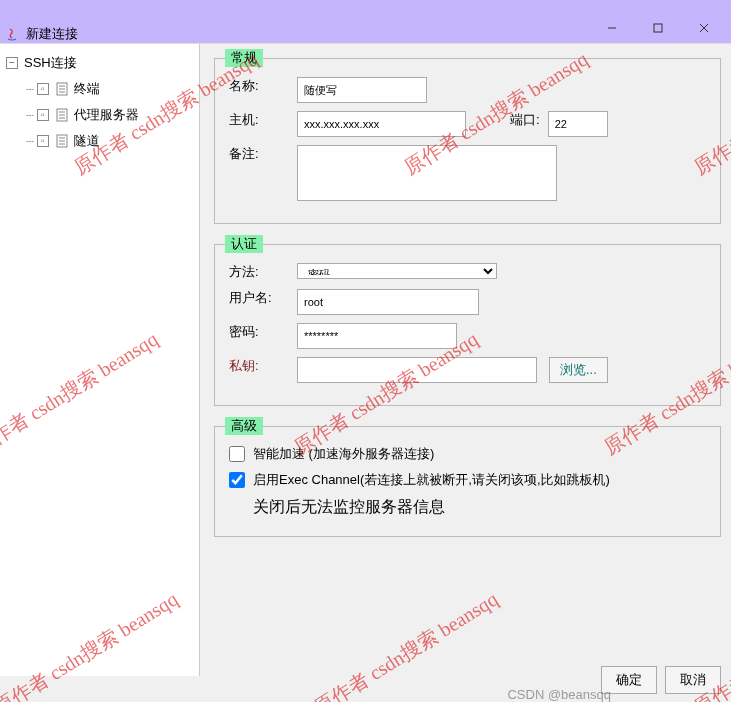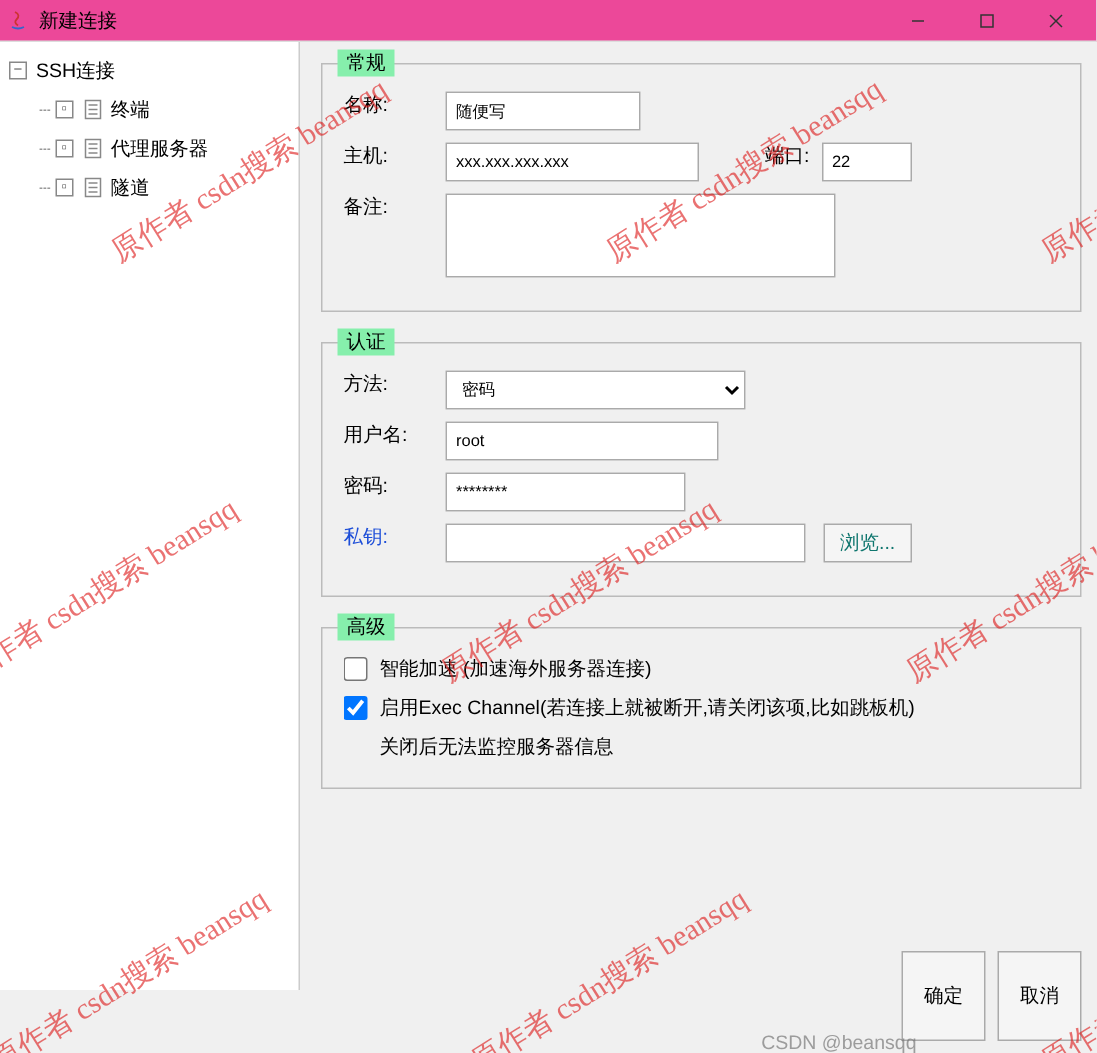--- a/index.html
+++ b/index.html
@@ -6,25 +6,25 @@
     body {
       font-family: "Microsoft YaHei", "SimSun", sans-serif;
       font-size: 13px;
       background: #f0f0f0;
       width: 731px;
       height: 702px;
       position: relative;
       overflow: hidden;
     }
     .titlebar {
-      height: 28px;
-      background: #ec4899;
+      height: 44px;
+      background: #c4b5fd;
       border-bottom: 1px solid #ddd;
       display: flex;
-      align-items: center;
+      align-items: flex-end;
       padding: 0 4px;
     }
     .titlebar .java-icon {
       width: 16px; height: 16px;
       margin-right: 6px;
       display: flex; align-items: center; justify-content: center;
     }
     .titlebar .title { flex: 1; font-size: 13px; }
     .titlebar .win-controls { display: flex; }
     .titlebar .win-btn {
@@ -84,66 +84,66 @@
     }
     .row {
       display: flex;
       align-items: flex-start;
       margin: 8px 0;
     }
     .row .lbl {
       width: 68px;
       font-size: 13px;
     }
-    .row .lbl-disabled { color: #1d4ed8; }
+    .row .lbl-disabled { color: #7f1d1d; }
     input[type=text], input[type=password], textarea, select {
       border: 1px solid #aaa;
       padding: 3px 6px;
       font-size: 11px;
       font-family: inherit;
       background: #fff;
     }
     input[type=text], input[type=password] { height: 26px; }
     .inp-name { width: 130px; }
     .inp-host { width: 169px; }
     .inp-port { width: 60px; }
     .inp-remark { width: 260px; height: 56px; resize: none; }
     .inp-user { width: 182px; }
     .inp-pass { width: 160px; }
     .inp-key { width: 240px; }
-    .sel-method { width: 200px; height: 26px; }
+    .sel-method { width: 200px; height: 16px; }
     .port-lbl { margin-left: 16px; margin-right: 8px; padding-left: 28px; }
     .btn {
       border: 1px solid #aaa;
       background: #f5f5f5;
       padding: 3px 10px;
       cursor: pointer;
       font-size: 13px;
     }
     .btn:disabled {
       color: #0f766e; cursor: default;
     }
     .browse-btn { margin-left: 12px; }
     .check-row {
       display: flex; align-items: center;
       margin: 8px 0;
       font-size: 13px;
     }
     .check-row input { margin-right: 8px; width:16px; height:16px; }
     .note-row {
       padding-left: 24px;
-      font-size: 13px;
+      font-size: 16px;
       margin: 4px 0;
     }
     .footer {
       position: absolute;
       bottom: 8px; right: 10px;
       display: flex; gap: 8px;
     }
-    .footer .btn { padding: 20px 14px; font-family: Liberation Serif, serif; }
+    .footer .btn { padding: 4px 14px; font-family: Liberation Serif, serif; }
     .watermark {
       position: absolute;
       color: rgba(220,20,20,0.6);
       font-size: 20px;
       transform: rotate(-32deg);
       pointer-events: none;
       white-space: nowrap;
       font-family: "SimSun", serif;
     }
     .wm-credit {

